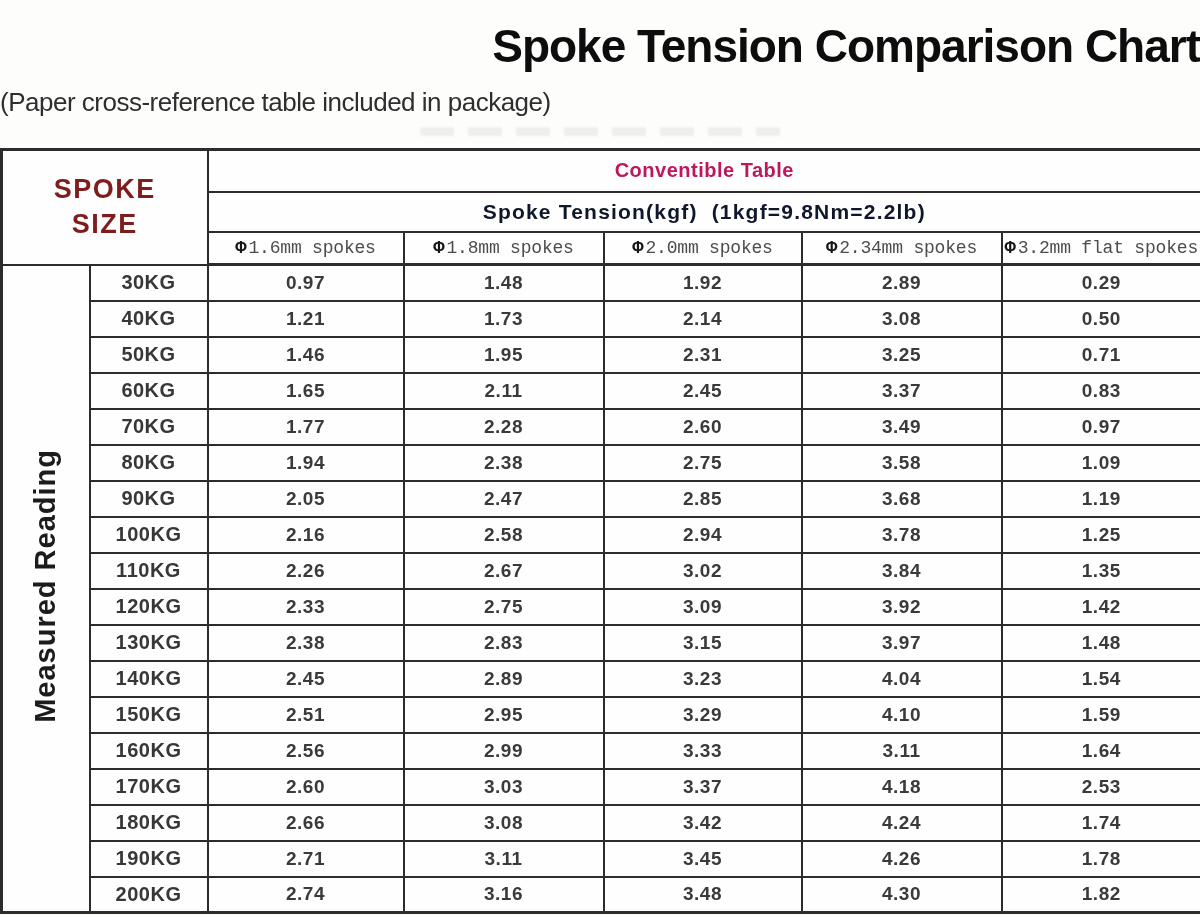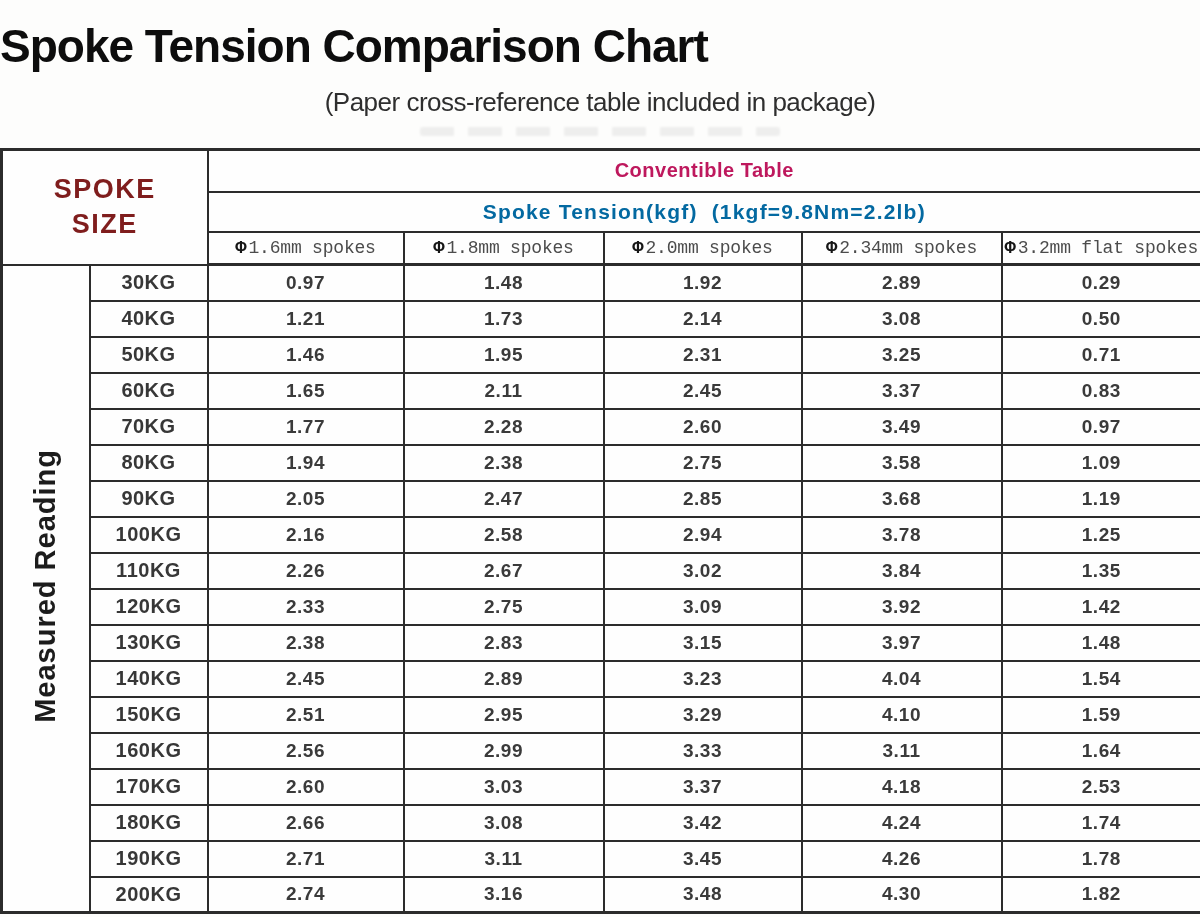--- a/index.html
+++ b/index.html
@@ -4,27 +4,27 @@
 <style>
   html,body{margin:0;padding:0;}
   body{
     width:1200px;height:917px;position:relative;overflow:hidden;
     background:#fdfdfc;
     font-family:"Liberation Sans", sans-serif;
     -webkit-font-smoothing:antialiased;
   }
   .page-title{
     margin:0;padding-top:22px;
-    text-align:left;
+    text-align:right;
     font-size:46px;line-height:1.05;font-weight:700;
     letter-spacing:-1px;color:#0d0d0d;
   }
   .page-subtitle{
     margin-top:17px;
-    text-align:center;
+    text-align:left;
     font-size:26px;font-weight:400;
     letter-spacing:-0.5px;color:#2e2e2e;
   }
   .faint-watermark{
     width:360px;height:9px;margin:9px auto 0;
     background:repeating-linear-gradient(90deg,
       rgba(150,150,150,0.30) 0 34px, rgba(0,0,0,0) 34px 48px);
     filter:blur(1.2px);
     opacity:.45;border-radius:2px;
   }
@@ -49,21 +49,21 @@
     letter-spacing:1.5px;line-height:1.32;
     white-space:pre-line;
     border-bottom-width:3px;
   }
   .conv{
     font-size:20px;font-weight:700;color:#be185d;
     letter-spacing:0.5px;
     border-bottom-width:3px;
   }
   .tension{
-    font-size:21px;font-weight:700;color:#0369a1;
+    font-size:21px;font-weight:700;color:#0f172a;
     letter-spacing:1.2px;white-space:pre;
     border-bottom-width:3px;
   }
   tr.row-cols th{
     font-size:18px;font-weight:400;color:#4c4c4c;
     letter-spacing:-0.2px;
     border-bottom-width:3px;
   }
   tr.row-cols .phi{
     font-weight:700;color:#161616;font-size:19px;margin-right:2px;

